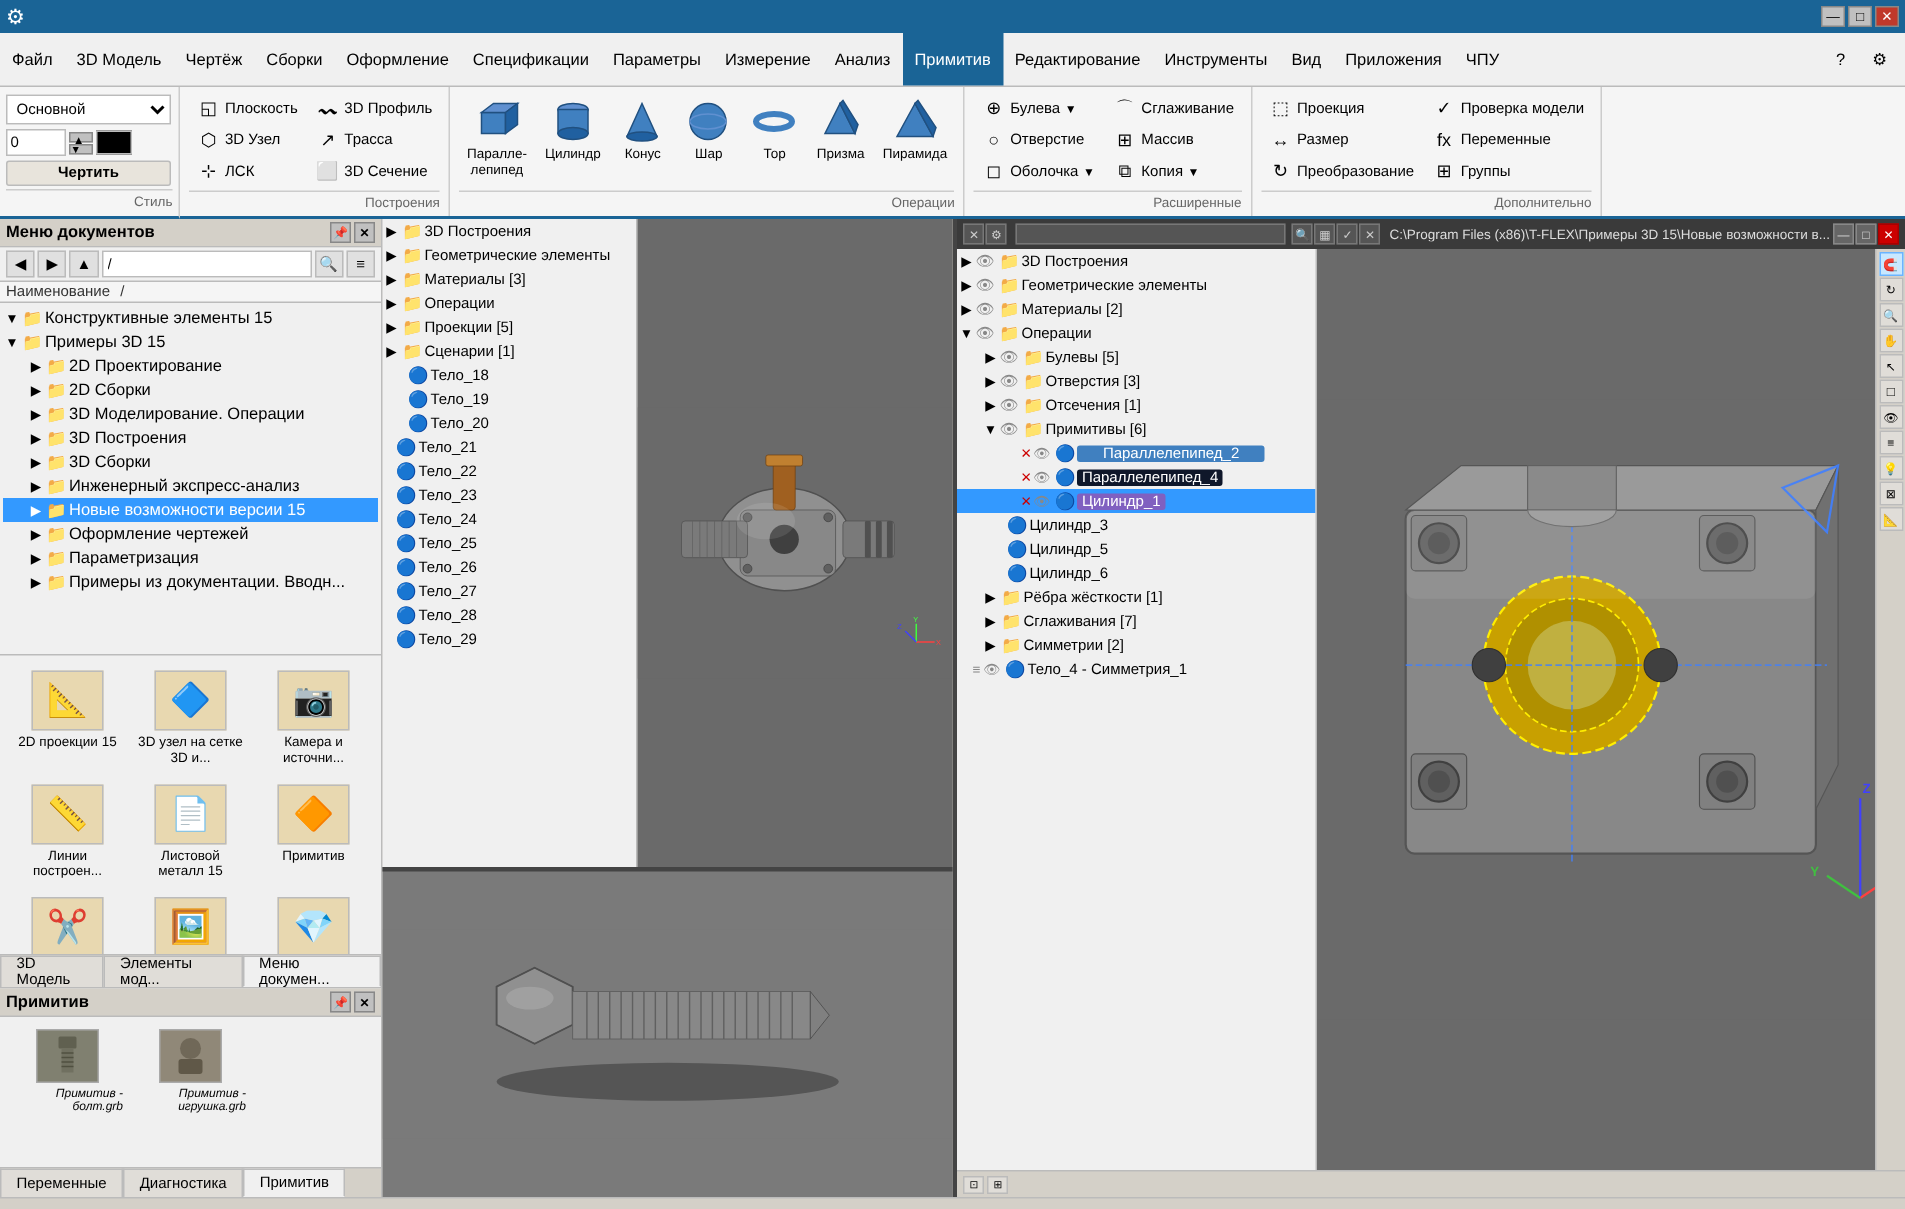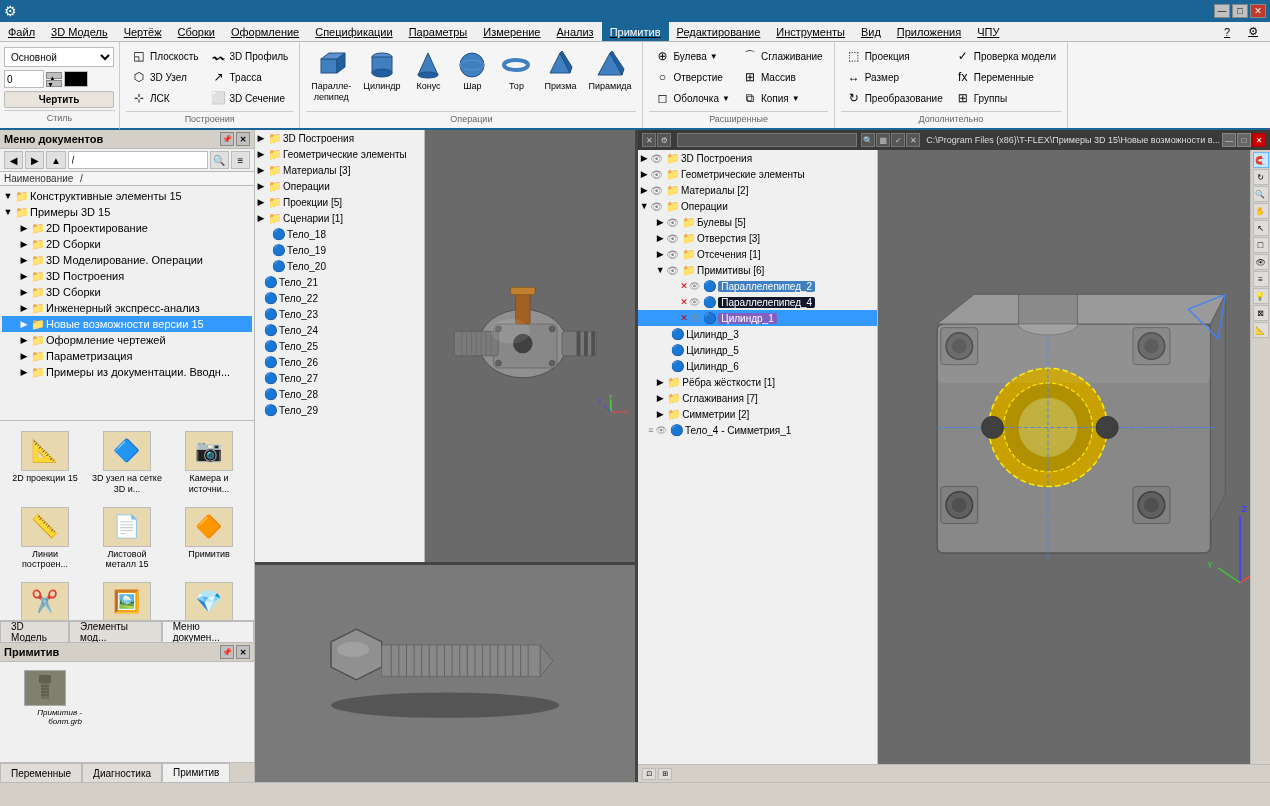--- a/index.html
+++ b/index.html
@@ -6,29 +6,29 @@
     body { font-family: 'Segoe UI', Tahoma, sans-serif; font-size: 11px; background: #d4d0c8; overflow: hidden; width: 1270px; height: 806px; }
     
     
     .title-bar { height: 22px; background: #1a6496; display: flex; align-items: center; justify-content: space-between; padding: 0 4px; color: white; font-size: 10px; }
     .title-bar-left { display: flex; align-items: center; gap: 4px; }
     .title-bar-right { display: flex; gap: 2px; }
     .title-btn { width: 16px; height: 14px; background: #c0c0c0; border: 1px solid #888; display: flex; align-items: center; justify-content: center; font-size: 9px; cursor: pointer; color: #000; }
     .title-btn.close { background: #c0392b; color: white; }
     
     
-    .menu-bar { height: 20px; background: #f0f0f0; display: flex; align-items: center; border-bottom: 1px solid #bbb; text-decoration: underline; }
+    .menu-bar { height: 36px; background: #f0f0f0; display: flex; align-items: center; border-bottom: 1px solid #bbb; }
     .menu-item { padding: 2px 8px; cursor: pointer; font-size: 11px; height: 100%; display: flex; align-items: center; }
     .menu-item.active { background: #1a6496; color: white; }
     
     
     .ribbon { height: 88px; background: #f5f5f5; border-bottom: 2px solid #1a6496; display: flex; }
     .ribbon-group { border-right: 1px solid #ccc; padding: 4px 6px; display: flex; flex-direction: column; }
     .ribbon-group-content { display: flex; align-items: flex-start; gap: 2px; flex: 1; }
-    .ribbon-group-label { font-size: 9px; color: #666; text-align: center; margin-top: 2px; border-top: 1px solid #ccc; padding-top: 2px; }
+    .ribbon-group-label { font-size: 9px; color: #666; text-align: right; margin-top: 2px; border-top: 1px solid #ccc; padding-top: 2px; }
     .ribbon-btn { display: flex; flex-direction: column; align-items: center; padding: 2px 4px; cursor: pointer; min-width: 40px; border: 1px solid transparent; border-radius: 2px; }
     .ribbon-btn .icon { width: 32px; height: 32px; display: flex; align-items: center; justify-content: center; font-size: 20px; }
     .ribbon-btn .label { font-size: 9px; text-align: center; line-height: 1.2; }
     .ribbon-btn-small { display: flex; align-items: center; padding: 1px 4px; cursor: pointer; border: 1px solid transparent; border-radius: 2px; font-size: 10px; gap: 3px; white-space: nowrap; }
     .ribbon-btn-small .icon-sm { width: 16px; height: 16px; display: flex; align-items: center; justify-content: center; font-size: 12px; }
     .ribbon-col { display: flex; flex-direction: column; gap: 1px; }
     
     
     .style-area { background: #f5f5f5; border-bottom: 2px solid #1a6496; height: 88px; display: flex; flex-direction: column; justify-content: center; padding: 4px; border-right: 1px solid #ccc; min-width: 120px; }
     .style-select { width: 110px; height: 20px; border: 1px solid #bbb; background: white; font-size: 10px; padding: 1px 2px; }
@@ -469,20 +469,29 @@
                 <rect x="12" y="2" width="12" height="8" fill="#606050" rx="1"></rect>
                 <rect x="14" y="10" width="8" height="16" fill="#707060"></rect>
                 <line x1="14" y1="13" x2="22" y2="13" stroke="#505040" stroke-width="1"></line>
                 <line x1="14" y1="16" x2="22" y2="16" stroke="#505040" stroke-width="1"></line>
                 <line x1="14" y1="19" x2="22" y2="19" stroke="#505040" stroke-width="1"></line>
                 <line x1="14" y1="22" x2="22" y2="22" stroke="#505040" stroke-width="1"></line>
               </svg>
           </div>
           <span class="primitiv-label">Примитив - болт.grb</span>
         </div>
+        <div class="primitiv-item">
+          <div class="primitiv-icon" style="background:#908878;">
+            <svg width="36" height="30" viewBox="0 0 36 30">
+                <circle cx="18" cy="10" r="7" fill="#706858"></circle>
+                <rect x="10" y="17" width="16" height="10" fill="#605848" rx="2"></rect>
+              </svg>
+          </div>
+          <span class="primitiv-label">Примитив - игрушка.grb</span>
+        </div>
       </div>
     </div>
 
     <div class="bottom-tabs" style="height:20px;">
       <div class="bottom-tab">Переменные</div>
       <div class="bottom-tab">Диагностика</div>
       <div class="bottom-tab active">Примитив</div>
     </div>
   </div>
 
@@ -737,21 +746,21 @@
               <span class="tree-expand">▼</span>
               <span style="font-size:10px;color:#888;margin-right:2px;">👁</span>
               <span class="tree-icon folder-icon">📁</span>
               <span>Примитивы [6]</span>
             </div>
             <div class="tree-item" style="padding-left:32px;">
               <span style="width:10px;"></span>
               <span style="color:#c00;font-size:9px;margin-right:1px;">✕</span>
               <span style="color:#888;font-size:9px;margin-right:2px;">👁</span>
               <span class="tree-icon file-icon">🔵</span>
-              <span style="background:#4080c0;color:white;padding:0 3px;border-radius:2px;font-size:10px;">Параллелепипед_2</span>
+              <span style="background:#4080c0;color:white;padding:0 17px;border-radius:2px;font-size:10px;">Параллелепипед_2</span>
             </div>
             <div class="tree-item" style="padding-left:32px;">
               <span style="width:10px;"></span>
               <span style="color:#c00;font-size:9px;margin-right:1px;">✕</span>
               <span style="color:#888;font-size:9px;margin-right:2px;">👁</span>
               <span class="tree-icon file-icon">🔵</span>
               <span style="background:#0f172a;color:white;padding:0 3px;border-radius:2px;font-size:10px;">Параллелепипед_4</span>
             </div>
             <div class="tree-item selected" style="padding-left:32px;">
               <span style="width:10px;"></span>

